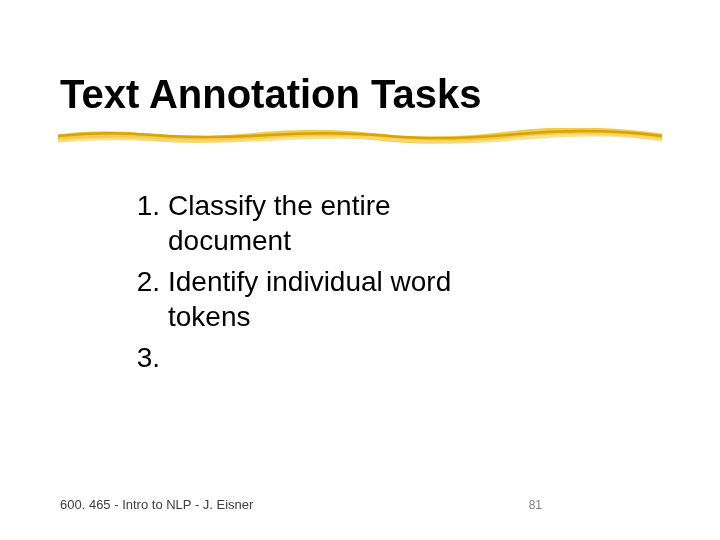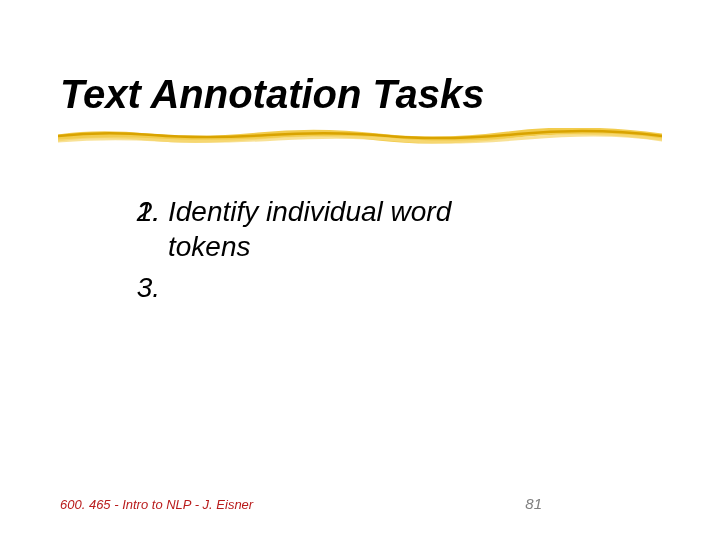--- a/index.html
+++ b/index.html
@@ -2,21 +2,20 @@
 <html><head>
 <meta charset="utf-8">
 <style>
   * { margin: 0; padding: 0; box-sizing: border-box; }
   html, body { width: 720px; height: 540px; background: #fff; font-family: Verdana, Geneva, sans-serif; overflow: hidden; }
   .slide {
     position: relative;
     width: 584px;
     height: 540px;
     background: #ffffff;
-    font-style: italic;
   }
   .title-block {
     position: absolute;
     top: 72px;
     left: 60px;
     right: 60px;
   }
   .title {
     font-family: Arial, Helvetica, sans-serif;
     font-weight: 900;
@@ -58,29 +57,29 @@
     top: 0;
     width: 40px;
     text-align: right;
     font-size: 28px;
   }
   .footer-left {
     position: absolute;
     left: 60px;
     bottom: 28px;
     font-size: 13px;
-    color: #b91c1c;
+    color: #404040;
     font-family: Arial, Helvetica, sans-serif;
     margin-top: 16px;
   }
   .footer-right {
     position: absolute;
     right: 42px;
     bottom: 28px;
-    font-size: 15px;
+    font-size: 12px;
     color: #808080;
     font-family: Arial, Helvetica, sans-serif;
   }
 </style>
 </head>
 <body>
 
 <div class="slide">
 
   <div class="title-block">
@@ -92,20 +91,21 @@
       <path d="M0 10 Q 40 4, 90 9 T 200 8 T 320 9 T 450 7 T 604 9" stroke="#f2cc4d" stroke-width="7" fill="none" stroke-linecap="round"></path>
       <path d="M0 8 Q 45 3, 95 7 T 210 7 T 330 8 T 460 6 T 604 8" stroke="#d9a300" stroke-width="2.5" fill="none" stroke-linecap="round"></path>
       <path d="M0 13 Q 50 9, 100 12 T 220 11 T 340 12 T 470 10 T 604 12" stroke="#f6d97a" stroke-width="3" fill="none" stroke-linecap="round" opacity="0.8"></path>
     </svg>
   </div>
 
   <div class="body">
     <ol class="list">
       <li>
         <span class="num">1.</span>
+        <span>Classify the entire document</span>
       </li>
       <li>
         <span class="num">2.</span>
         <span>Identify individual word tokens</span>
       </li>
       <li>
         <span class="num">3.</span>
       </li>
     </ol>
   </div>

